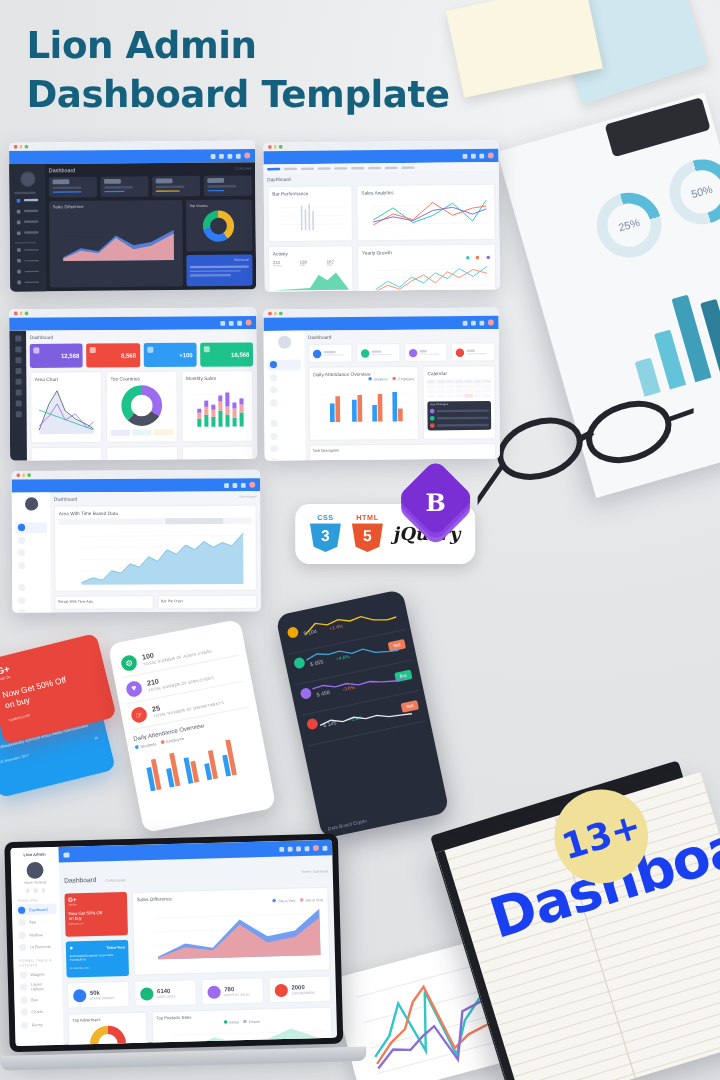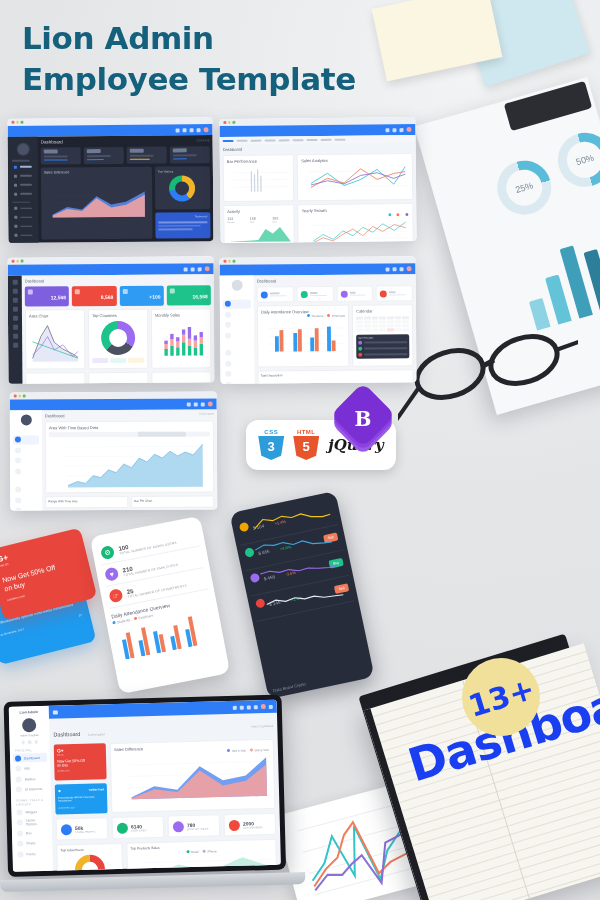--- a/index.html
+++ b/index.html
@@ -233,21 +233,21 @@
       <ellipse cx="52" cy="44" rx="34" ry="22" transform="rotate(-18 52 44)"></ellipse>
       <ellipse cx="126" cy="30" rx="34" ry="22" transform="rotate(-18 126 30)"></ellipse>
       <path d="M85 36 Q96 30 96 30"></path>
       <path d="M22 56 L-6 96" stroke-width="4"></path>
       <path d="M158 20 L186 10" stroke-width="4"></path>
     </g>
   </svg>
 
   <div class="abs" id="headline">
     <div class="l">Lion Admin</div>
-    <div class="l">Employee Template</div>
+    <div class="l">Dashboard Template</div>
   </div>
 
   <div class="abs win" id="dash1">
     <div class="win-bar">
       <div class="dot" style="background:#ef6a5f"></div>
         <div class="dot" style="background:#f6c04e"></div>
         <div class="dot" style="background:#5ec45e"></div>
     </div>
     <div class="topbar">
       <div class="tb-ico"></div>

